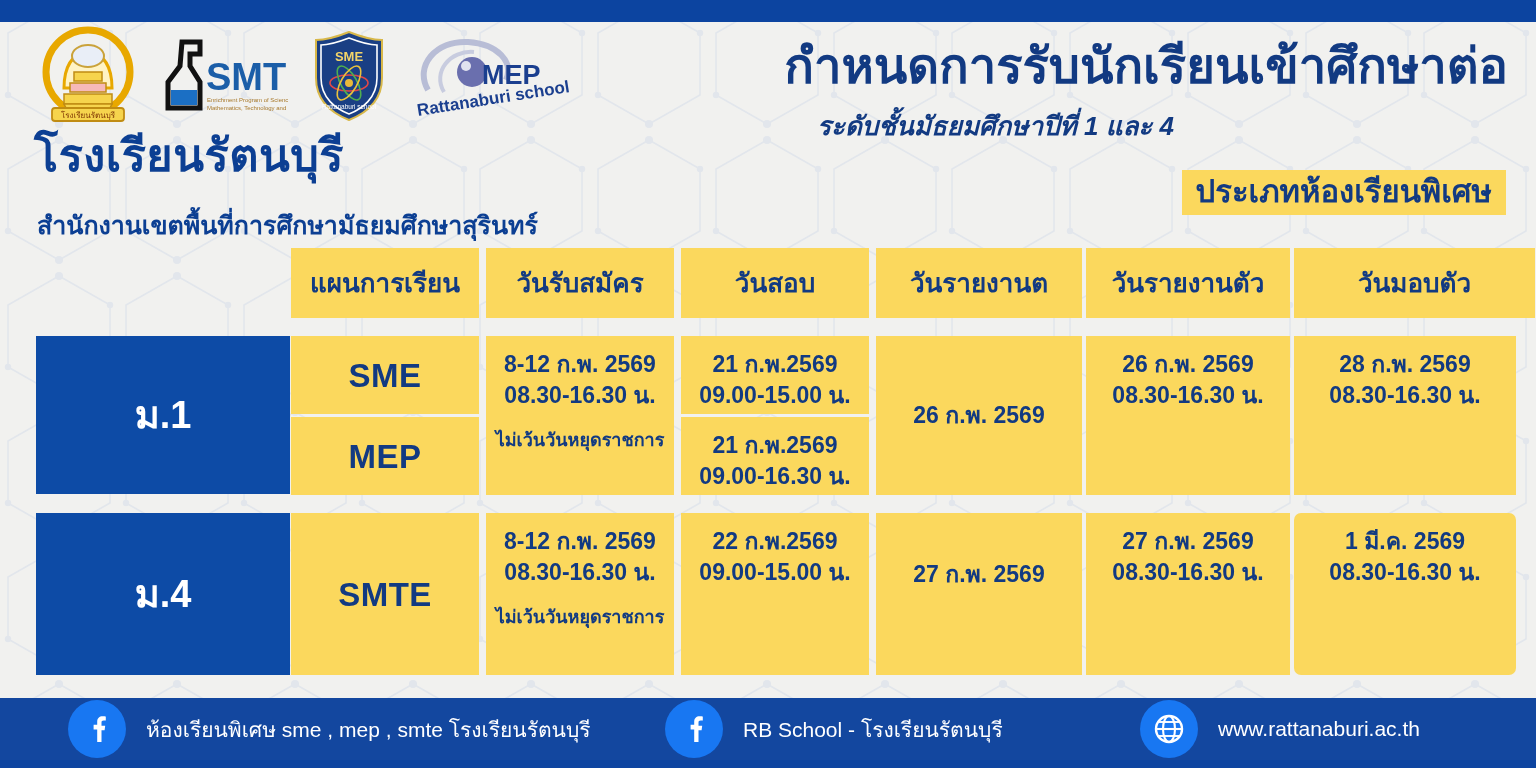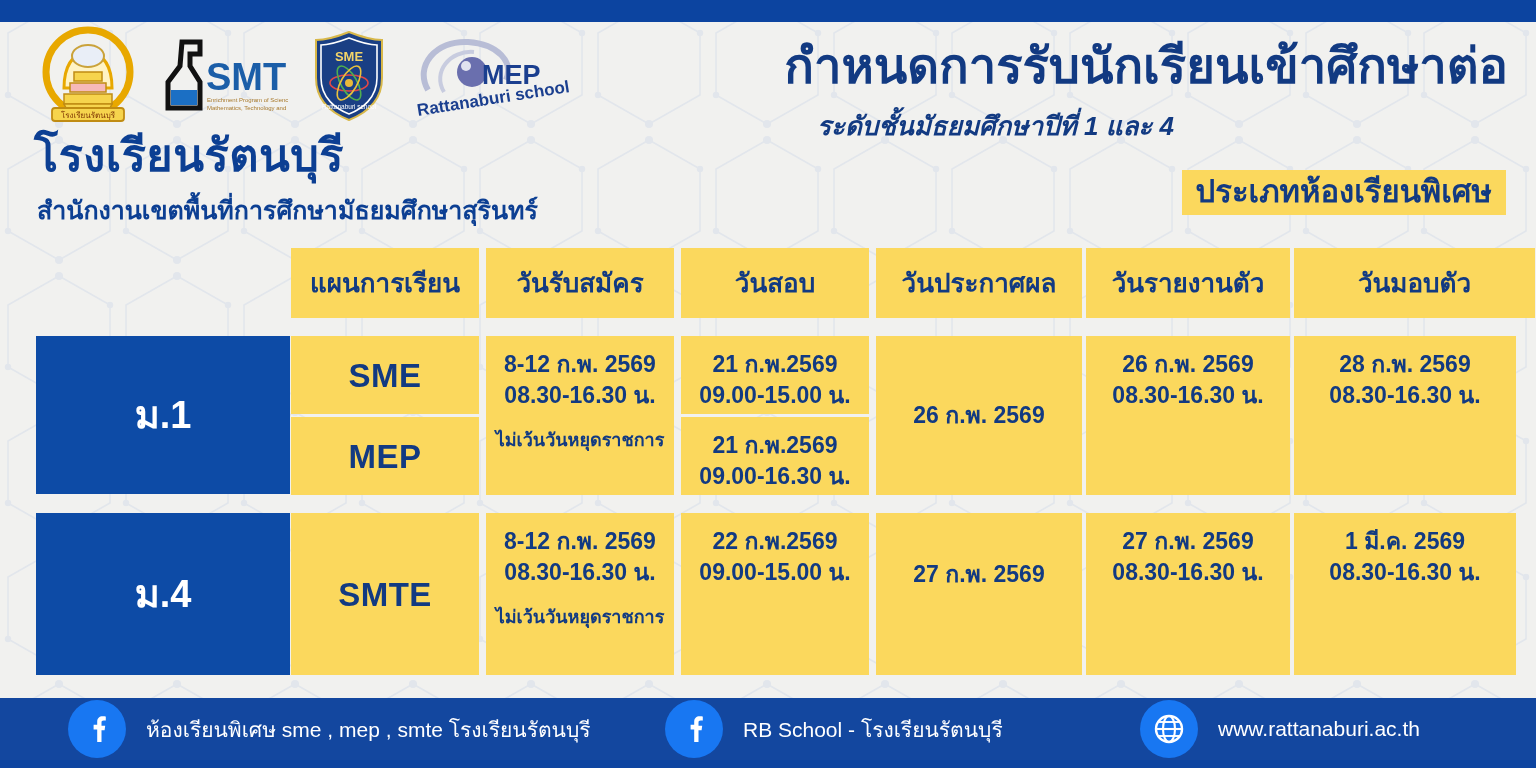--- a/index.html
+++ b/index.html
@@ -20,21 +20,21 @@
   
   .logos{position:absolute;left:34px;top:26px;display:flex;align-items:flex-start;gap:18px;}
   .logo{position:relative;}
 
   .school-name{
     position:absolute;left:34px;top:133px;
     font-size:45px;font-weight:bold;color:#0c3f93;letter-spacing:.5px;
     line-height:1;white-space:nowrap;
   }
   .school-sub{
-    position:absolute;left:37px;top:198px;
+    position:absolute;left:37px;top:213px;
     font-size:25px;font-weight:bold;color:#0c3f93;
     line-height:1;white-space:nowrap;
   }
 
   .head-title{
     position:absolute;right:28px;top:42px;
     font-size:49px;font-weight:bold;color:#123a82;
     line-height:1;white-space:nowrap;text-align:right;
   }
   .head-sub{
@@ -175,21 +175,21 @@
   <div class="head-sub">ระดับชั้นมัธยมศึกษาปีที่ 1 และ 4</div>
   <div class="badge-row">
     <div class="badge">ประเภทห้องเรียนพิเศษ</div>
   </div>
 
   <div class="table">
 
     <div class="cell yellow hcell" style="left:291px;top:248px;width:188px;height:70px;">แผนการเรียน</div>
     <div class="cell yellow hcell" style="left:486px;top:248px;width:188px;height:70px;">วันรับสมัคร</div>
     <div class="cell yellow hcell" style="left:681px;top:248px;width:188px;height:70px;">วันสอบ</div>
-    <div class="cell yellow hcell" style="left:876px;top:248px;width:206px;height:70px;">วันประกาศผล</div>
+    <div class="cell yellow hcell" style="left:876px;top:248px;width:206px;height:70px;">วันรายงานต</div>
     <div class="cell yellow hcell" style="left:1086px;top:248px;width:204px;height:70px;">วันรายงานตัว</div>
     <div class="cell yellow hcell" style="left:1294px;top:248px;width:241px;height:70px;">วันมอบตัว</div>
 
     <div class="cell blue gradecell" style="left:36px;top:336px;width:254px;height:158px;">ม.1</div>
 
     <div class="cell yellow progcell" style="left:291px;top:336px;width:188px;height:78px;">SME</div>
     <div class="cell yellow progcell" style="left:291px;top:417px;width:188px;height:78px;">MEP</div>
 
     <div class="cell yellow datacell" style="left:486px;top:336px;width:188px;height:159px;">
       <span>8-12 ก.พ. 2569</span>
@@ -237,21 +237,21 @@
 
     <div class="cell yellow datacell" style="left:876px;top:513px;width:206px;height:162px;padding-top:47px;">
       <span>27 ก.พ. 2569</span>
     </div>
 
     <div class="cell yellow datacell" style="left:1086px;top:513px;width:204px;height:162px;">
       <span>27 ก.พ. 2569</span>
       <span class="l2">08.30-16.30 น.</span>
     </div>
 
-    <div class="cell yellow datacell" style="left:1294px;top:513px;width:222px;height:162px;">
+    <div class="cell yellow datacell" style="left:1294px;top:513px;width:222px;height:162px;border-radius:7px;">
       <span>1 มี.ค. 2569</span>
       <span class="l2">08.30-16.30 น.</span>
     </div>
   </div>
 
   <div class="footer">
 
     <div class="fitem" style="left:68px;">
       <div class="ficon fb">
         <svg width="34" height="34" viewBox="0 0 34 34">

